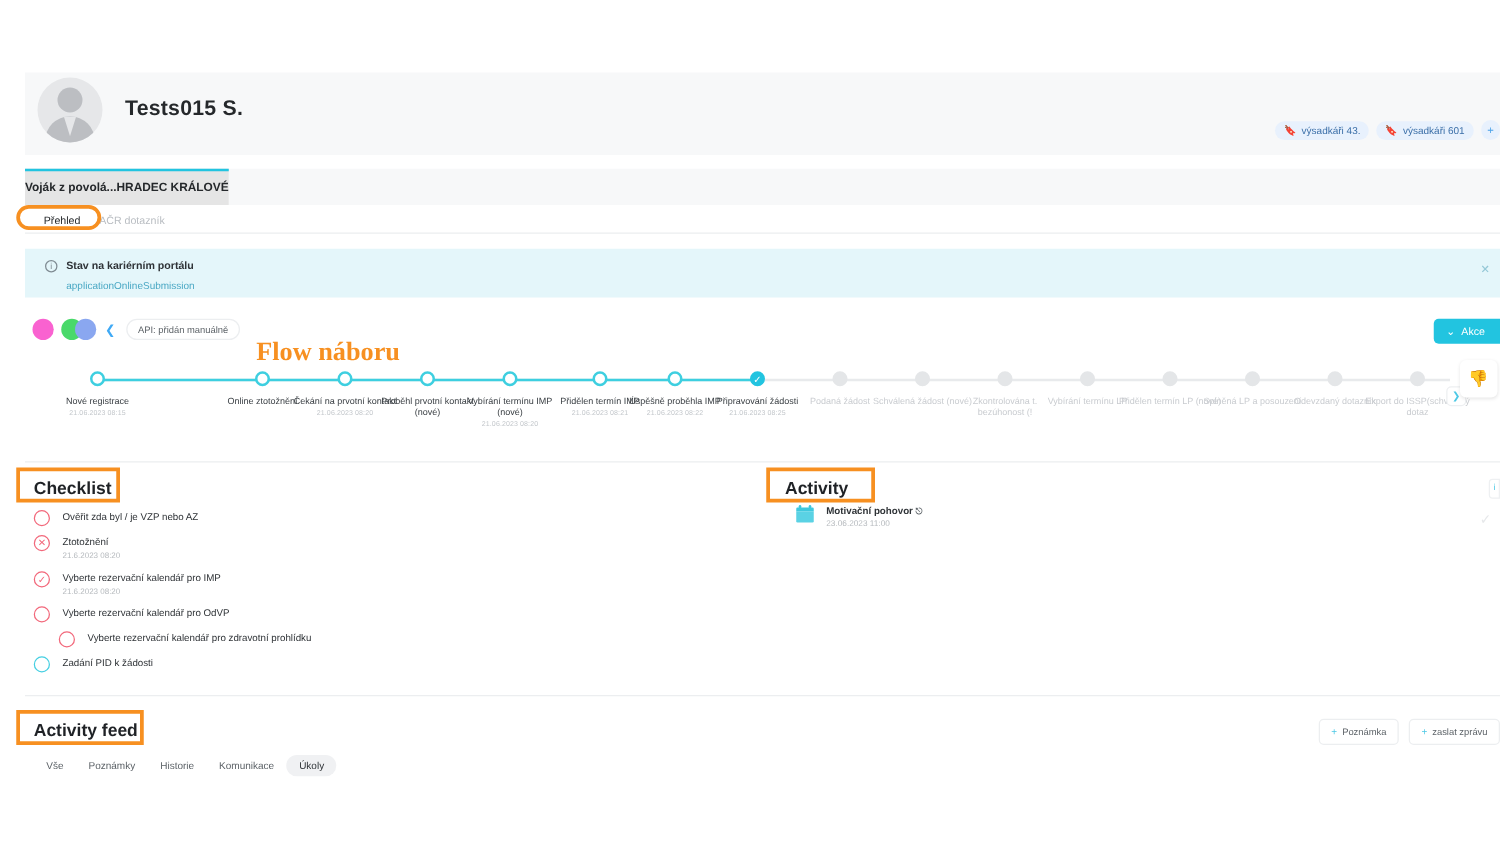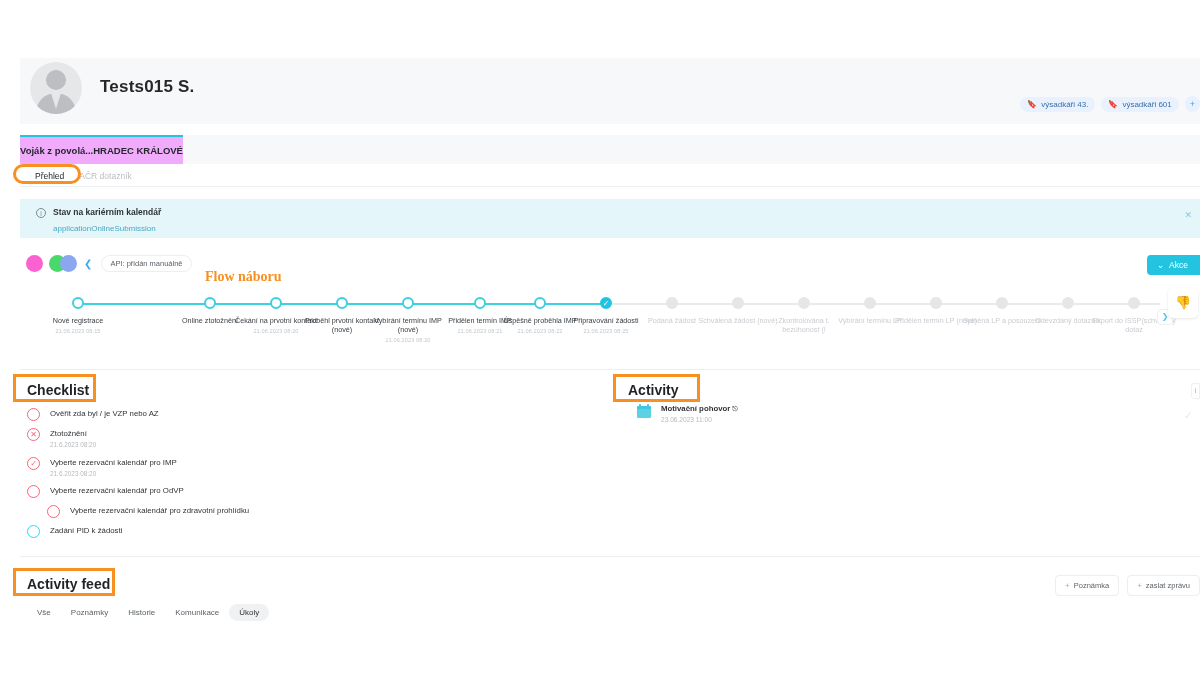--- a/index.html
+++ b/index.html
@@ -47,22 +47,22 @@
   }
   .tag .tg { color:#4da3e8; font-size:8px; }
   .tag-add {
     background:#e8f1fd; color:#4da3e8; border-radius:10px;
     font-size:9px; padding:3px 5px;
   }
 
   
   .jobtab {
     position:absolute; left:20px; top:135px; width:163px; height:29px;
-    background:#f0abfc; border-top:2px solid #22c4e0;
-    display:flex; align-items:center; justify-content:center;
+    background:#e5e5e5; border-top:2px solid #22c4e0;
+    display:flex; align-items:center; justify-content:flex-start;
   }
   .jobtab span { font-size:9.5px; font-weight:700; color:#25282b; white-space:nowrap; }
   .jobtab-bg {
     position:absolute; left:183px; top:135px; width:1017px; height:29px;
     background:#f7f8f9;
   }
 
   
   .subtabs { position:absolute; left:20px; top:165px; width:1180px; height:22px; background:#fff;
              border-bottom:1px solid #eceef0; display:flex; align-items:center; }
@@ -95,21 +95,21 @@
   .c-blue { background:#8aa7f0; margin-left:-6px; }
   .share { margin-left:7px; color:#3fa9f5; font-size:10px; }
   .apichip {
     margin-left:9px; background:#fff; border:1px solid #eceef0; border-radius:10px;
     font-size:7.5px; color:#5d6368; padding:3px 8px;
   }
 
   .flow-label {
     position:absolute; left:205px; top:269px;
     font-family:"Liberation Serif", serif;
-    font-size:14px; font-weight:700; color:#f79021;
+    font-size:21px; font-weight:700; color:#f79021;
   }
 
   .akce-btn {
     position:absolute; right:0px; top:255px; background:#22c4e0; color:#fff;
     border-radius:4px 0 0 4px; font-size:8.5px; padding:5px 12px 5px 10px;
     display:flex; align-items:center; gap:5px; cursor:pointer;
   }
 
   
   .pipe { position:absolute; left:20px; top:290px; width:1180px; height:75px; }
@@ -214,21 +214,21 @@
   </div>
 
   <div class="subtabs">
     <div class="subtab">Přehled</div>
     <div class="subtab muted">AČR dotazník</div>
   </div>
   <div class="hl hl-pill" style="left:13px; top:164px; width:68px; height:20px;"></div>
 
   <div class="banner">
     <div class="ico">i</div>
-    <div class="t1">Stav na kariérním kalendář</div>
+    <div class="t1">Stav na kariérním portálu</div>
     <div class="t2">applicationOnlineSubmission</div>
     <div class="x">✕</div>
   </div>
 
   <div class="apirow">
     <span class="circ c-pink"></span>
     <span class="circ c-green"></span>
     <span class="circ c-blue"></span>
     <span class="share">❮</span>
     <span class="apichip">API: přidán manuálně</span>

